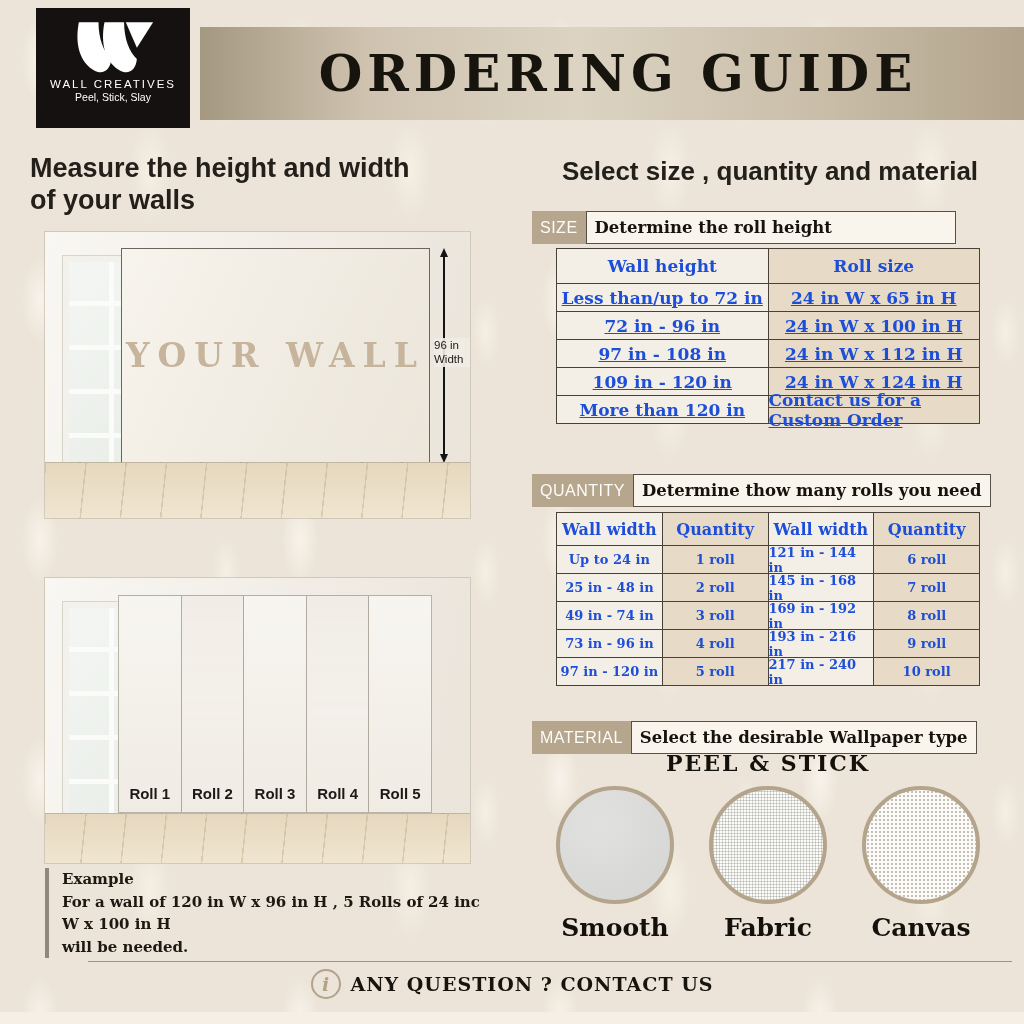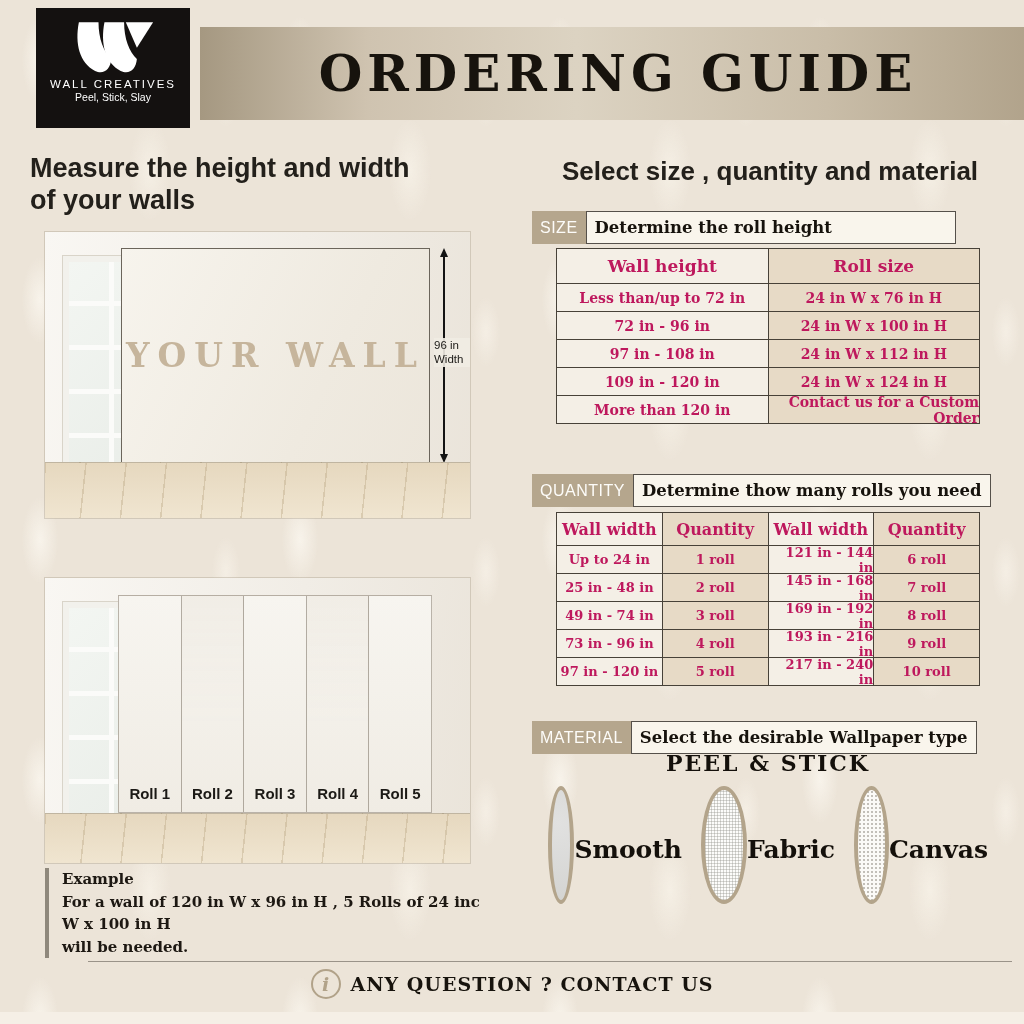--- a/index.html
+++ b/index.html
@@ -146,39 +146,39 @@
   }
   .tagrow-size{ top:211px; } .tagrow-qty{ top:474px; } .tagrow-mat{ top:721px; }
 
   .grid-table{
     position:absolute; left:556px; width:424px;
     display:grid; gap:1px; background:#474138; border:1px solid #474138;
   }
   .size-table{ top:248px; grid-template-columns:1fr 1fr; }
   .qty-table{ top:512px; grid-template-columns:1fr 1fr 1fr 1fr; }
   .cell{
-    display:flex; align-items:center; justify-content:center; text-align:right;
-    font-family:"DejaVu Serif", serif; font-weight:bold; color:#be185d;
+    display:flex; align-items:center; justify-content:center; text-align:left;
+    font-family:"DejaVu Serif", serif; font-weight:bold; color:#1d4ed8;
   }
   .cream{ background:#f4efe6; } .tan{ background:#e7dac6; }
   .size-table .hcell{ height:34px; font-size:17px; }
-  .size-table .dcell{ height:27px; font-size:14px; }
+  .size-table .dcell{ height:27px; font-size:17px;text-decoration:underline; }
   .qty-table .hcell{ height:32px; font-size:16px; }
   .qty-table .dcell{ height:27px; font-size:13px; }
 
   .peel-stick{
     position:absolute; left:556px; top:750px; width:424px; text-align:center;
     font-family:"DejaVu Serif", serif; font-weight:bold; font-size:22px;
     letter-spacing:2px; color:#14100b; white-space:nowrap;
   }
   .materials{
     position:absolute; left:548px; top:786px; width:440px;
     display:flex; justify-content:space-between;
   }
-  .material{ width:134px; display:flex; align-items:center; }
+  .material{ width:134px; display:flex; flex-direction:column; align-items:center; }
   .swatch{ width:118px; height:118px; border-radius:50%; border:4px solid #b3a48b; }
   .swatch.smooth{ background:radial-gradient(circle at 35% 30%, #e1e1e0, #d4d4d2); }
   .swatch.fabric{
     background-color:#fcfcfa;
     background-image:
       repeating-linear-gradient(0deg,  rgba(140,140,132,.35) 0 1px, rgba(0,0,0,0) 1px 3px),
       repeating-linear-gradient(90deg, rgba(140,140,132,.35) 0 1px, rgba(0,0,0,0) 1px 3px);
   }
   .swatch.canvas{
     background-color:#fbfaf7;
@@ -293,21 +293,21 @@
   </div>
 
   <div class="tagrow tagrow-size">
     <div class="tag">SIZE</div>
     <div class="caption">Determine the roll height</div>
   </div>
   <div class="grid-table size-table">
     <div class="cell hcell cream">Wall height</div>
     <div class="cell hcell tan">Roll size</div>
     <div class="cell dcell cream">Less than/up to 72 in</div>
-    <div class="cell dcell tan">24 in W x 76 in H</div>
+    <div class="cell dcell tan">24 in W x 65 in H</div>
     <div class="cell dcell cream">72 in - 96 in</div>
     <div class="cell dcell tan">24 in W x 100 in H</div>
     <div class="cell dcell cream">97 in - 108 in</div>
     <div class="cell dcell tan">24 in W x 112 in H</div>
     <div class="cell dcell cream">109 in - 120 in</div>
     <div class="cell dcell tan">24 in W x 124 in H</div>
     <div class="cell dcell cream">More than 120 in</div>
     <div class="cell dcell tan">Contact us for a Custom Order</div>
   </div>
 

